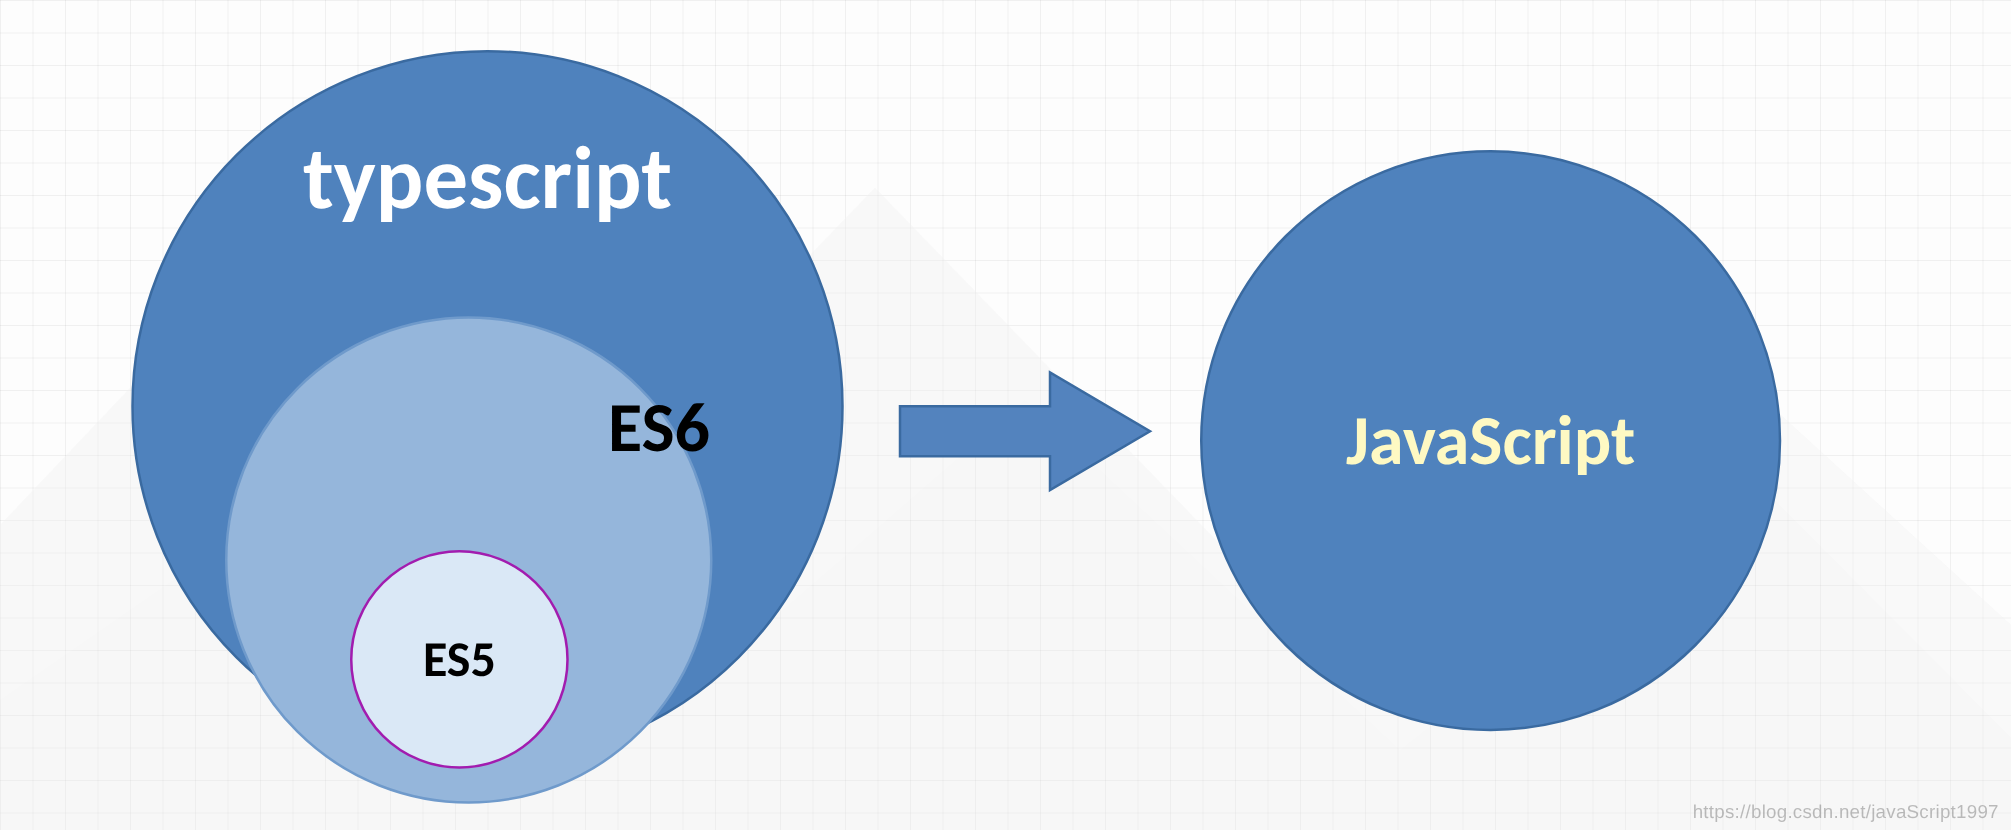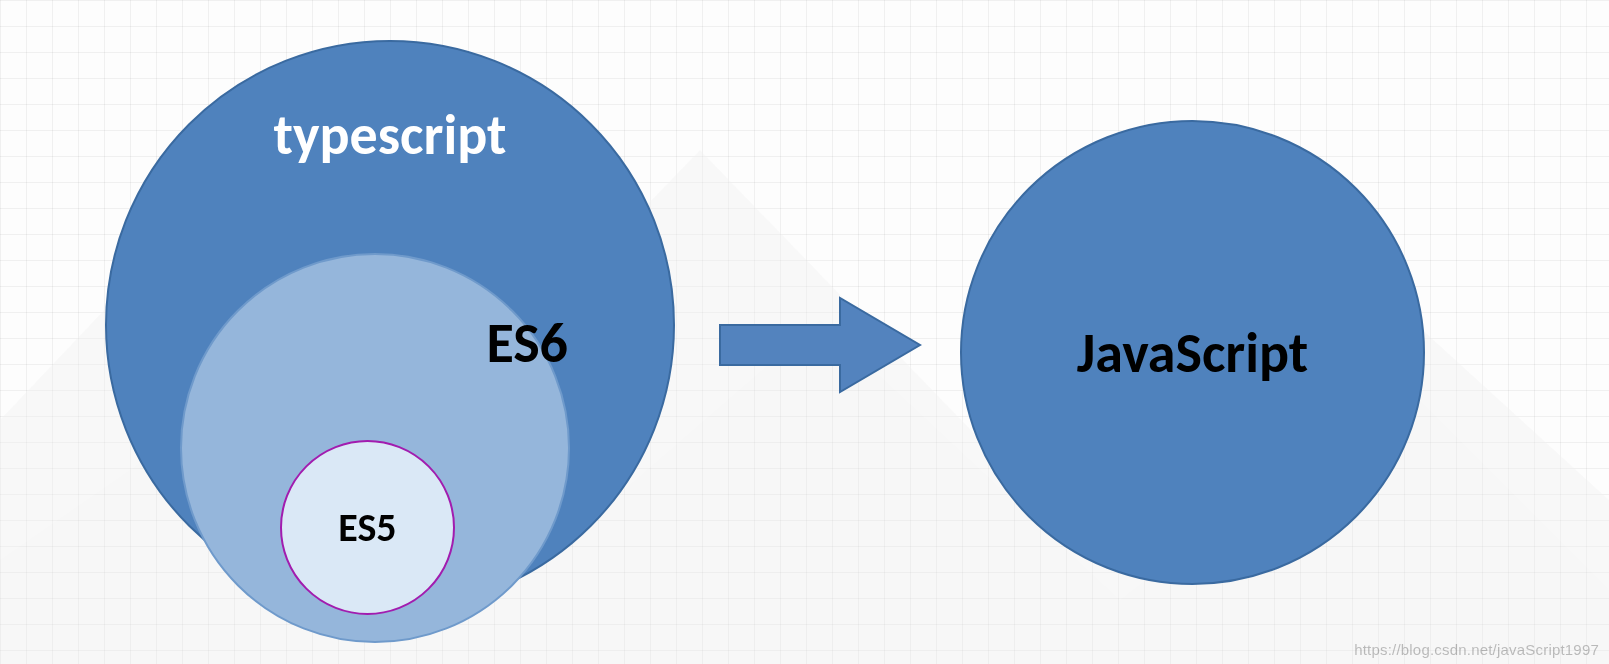--- a/index.html
+++ b/index.html
@@ -49,21 +49,21 @@
     width: 570px;
     height: 570px;
     background: #4f82bd;
     border: 2px solid #3a6aa0;
     align-items: flex-start;
     padding-top: 65px;
   }
   .ts .label {
     color: #ffffff;
     font-weight: 700;
-    font-size: 56px;
+    font-size: 71px;
     line-height: 1;
   }
 
   .es6 {
     left: 180px;
     top: 253px;
     width: 390px;
     height: 390px;
     background: #95b6db;
     border: 2px solid #6f9acb;
@@ -105,21 +105,21 @@
   .js {
     left: 960px;
     top: 120px;
     width: 465px;
     height: 465px;
     background: #4f82bd;
     border: 2px solid #3a6aa0;
     align-items: center;
   }
   .js .label {
-    color: #000000;
+    color: #fef9c3;
     font-weight: 600;
     font-size: 56px;
     line-height: 1;
   }
 
   .watermark {
     position: absolute;
     right: 10px;
     bottom: 6px;
     font-size: 15px;

